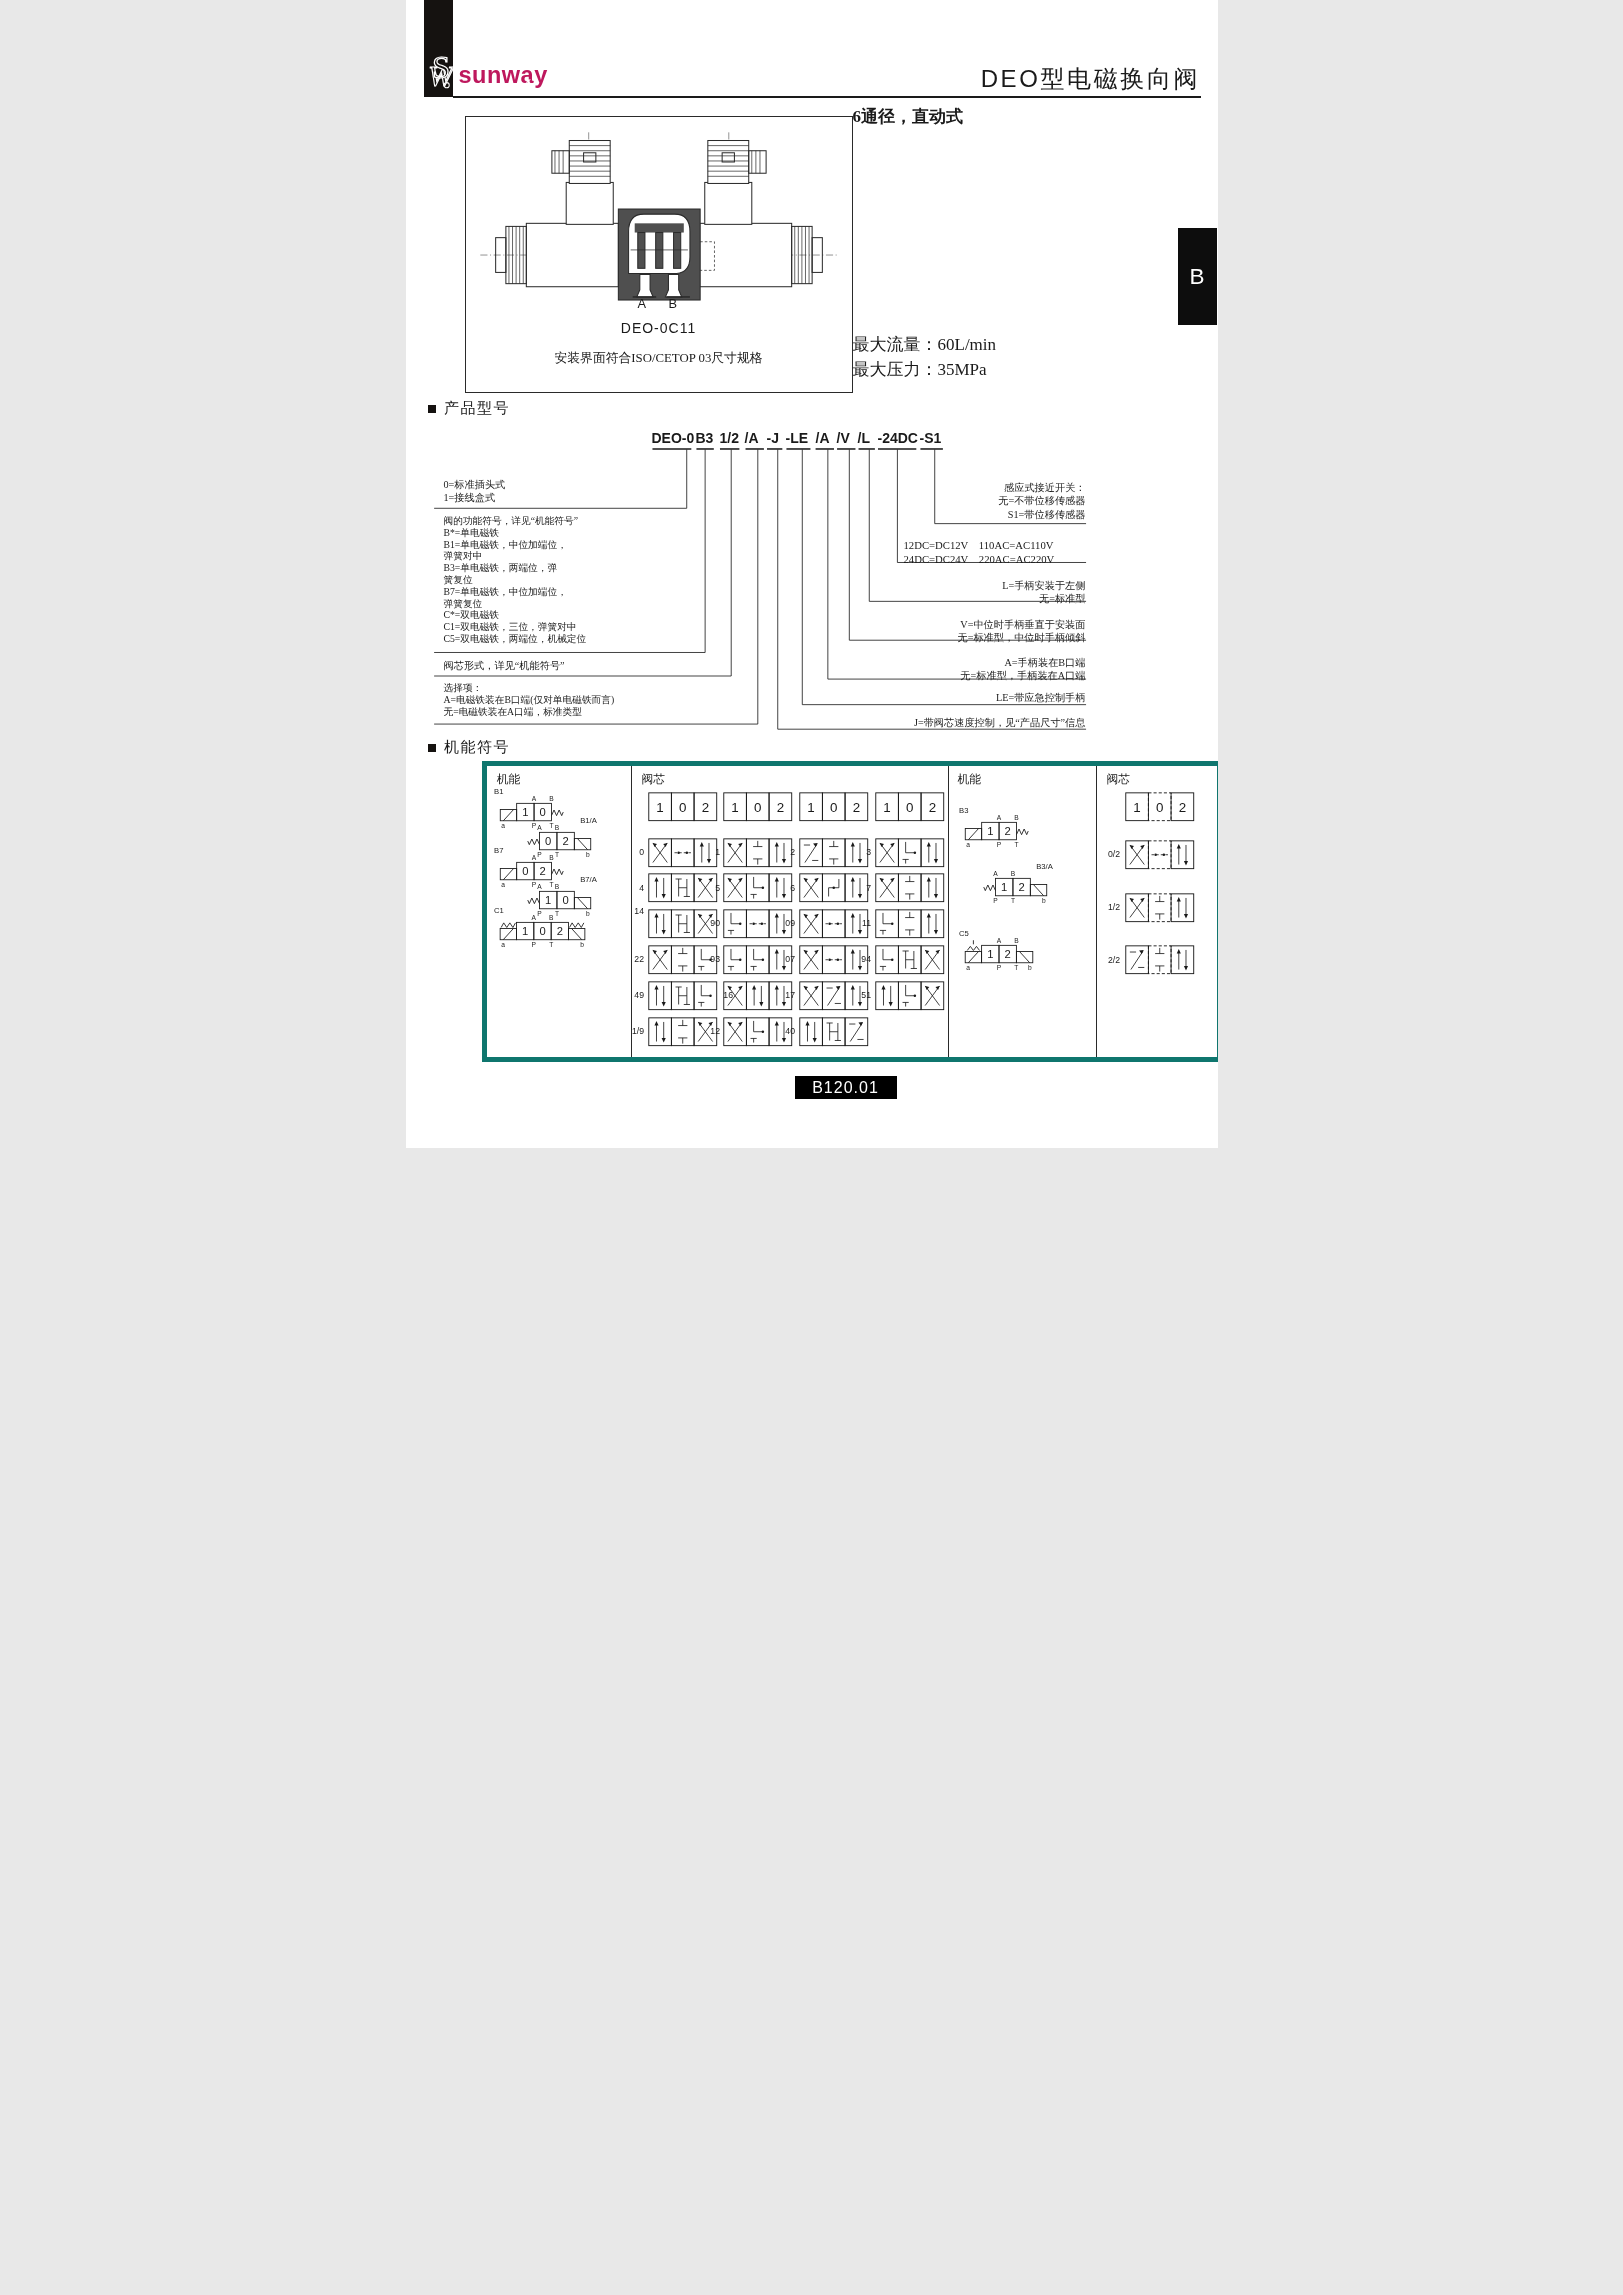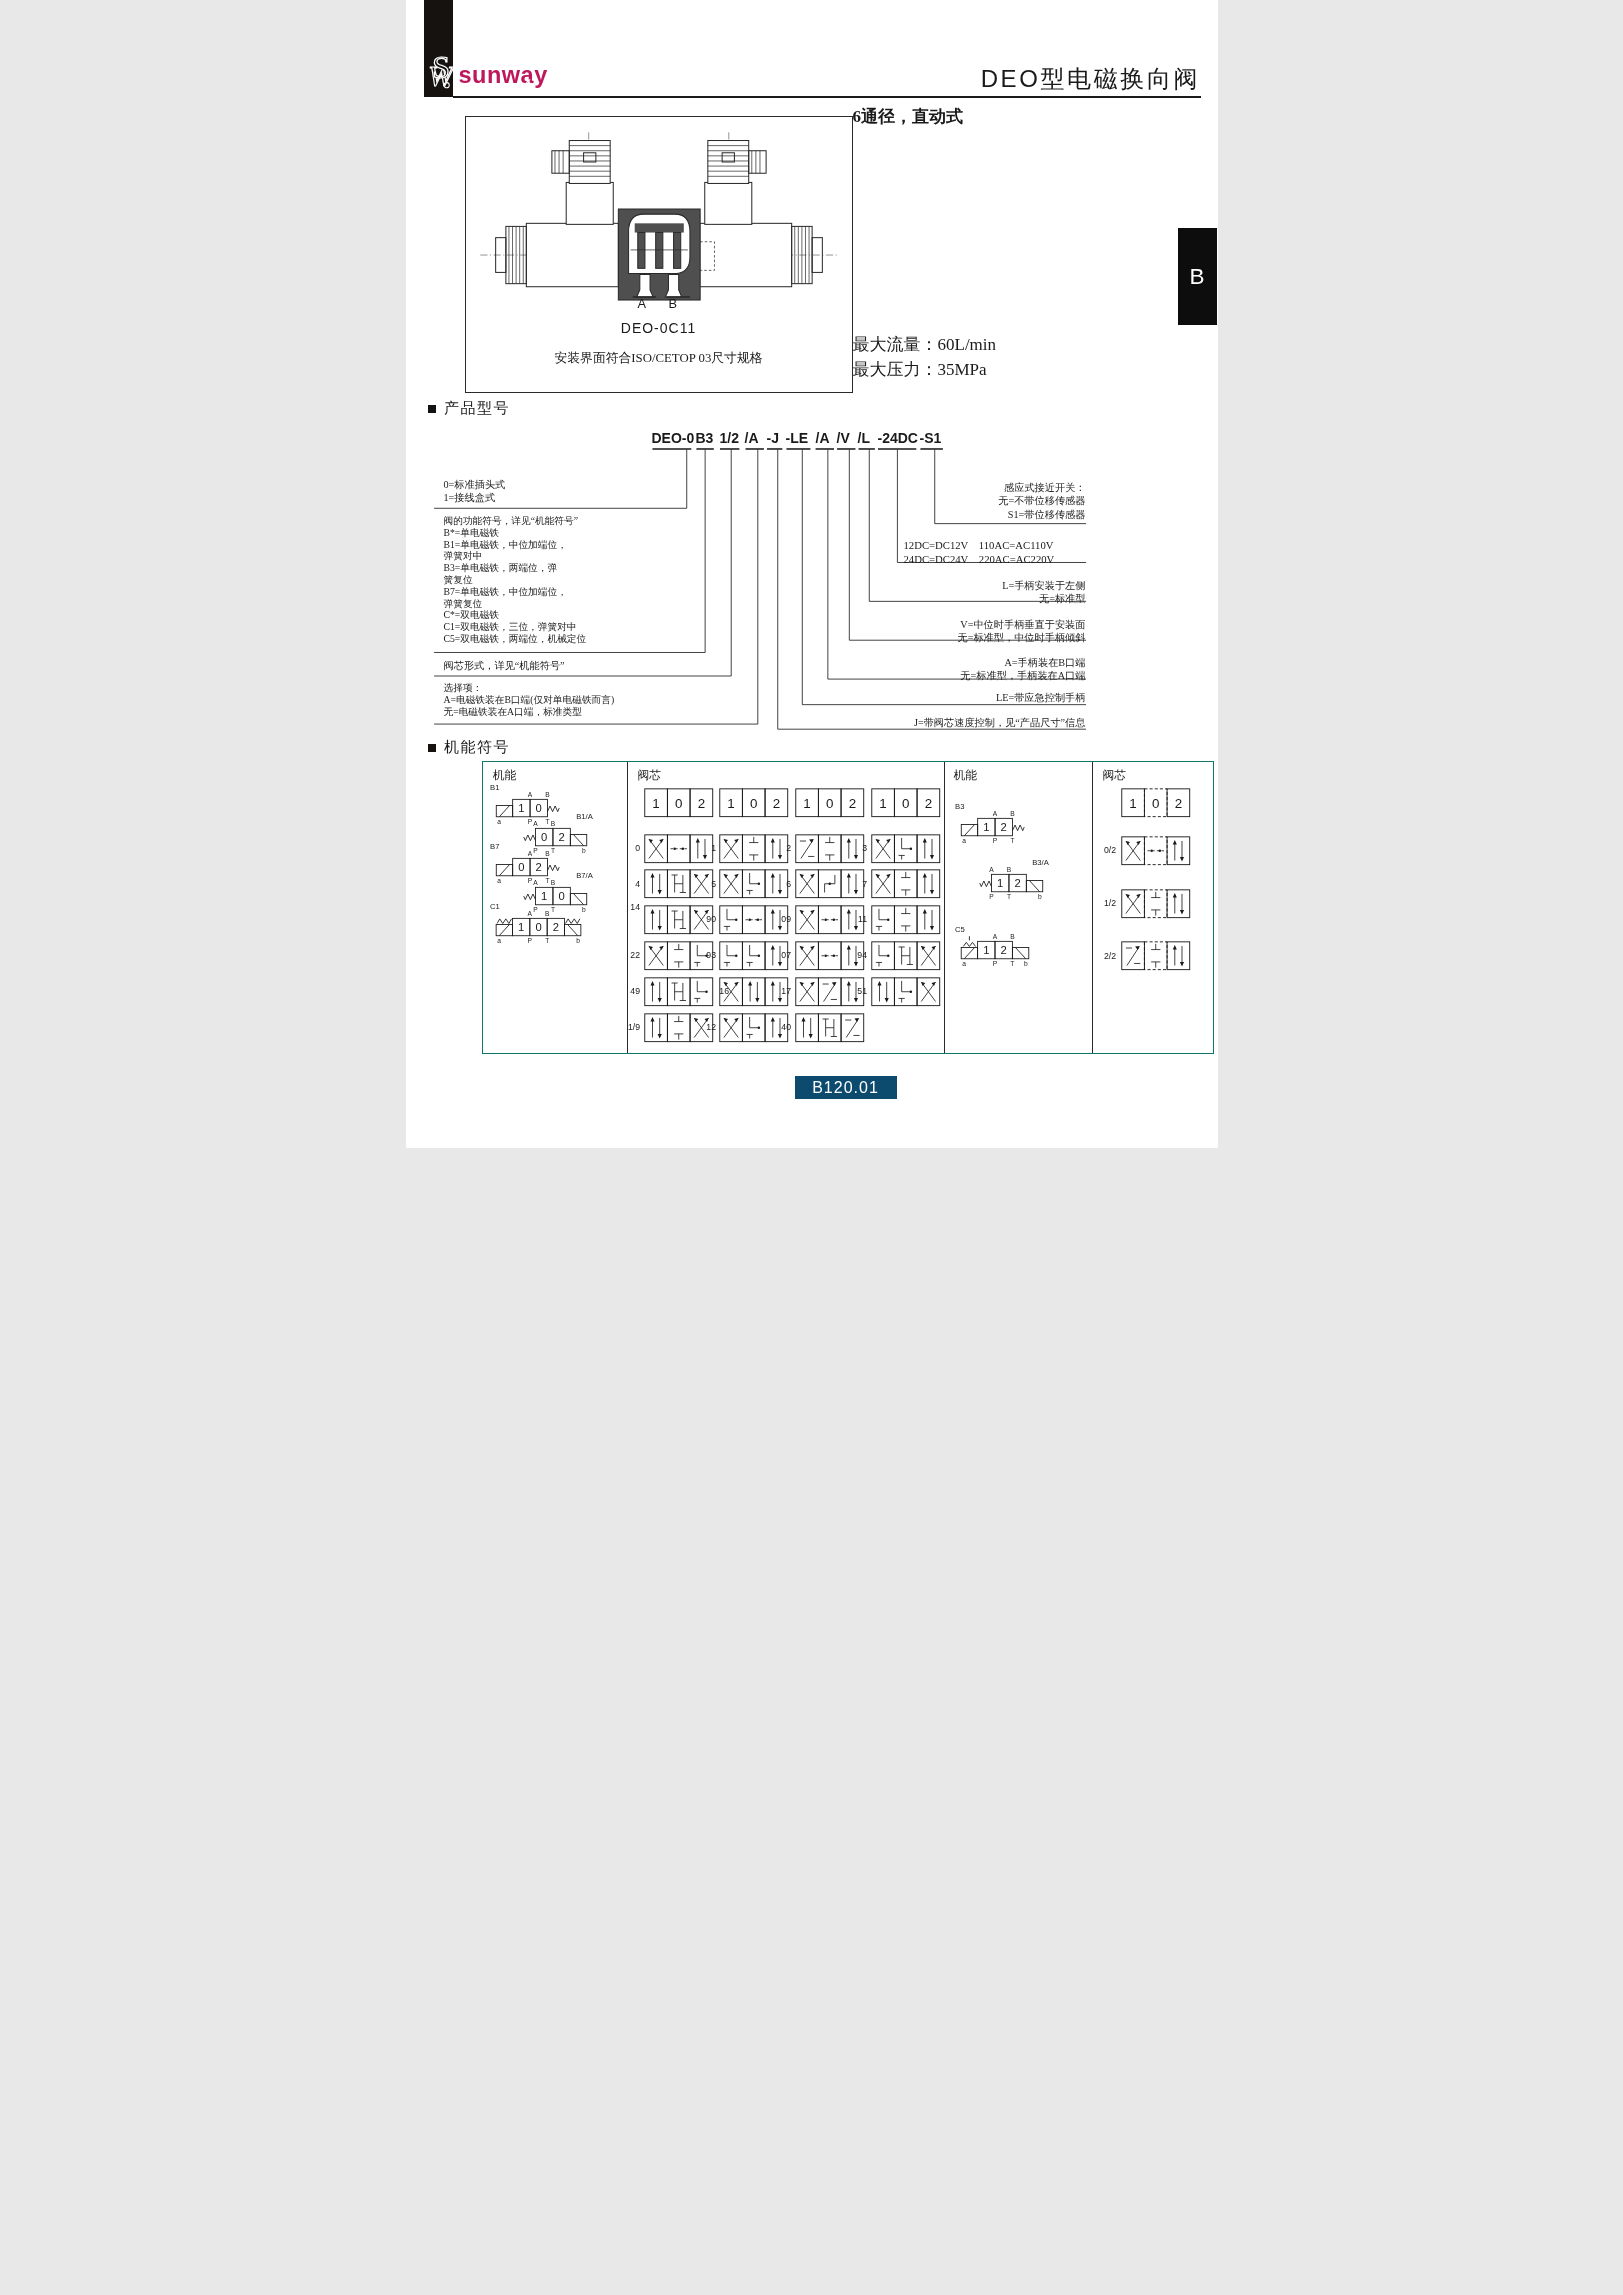--- a/index.html
+++ b/index.html
@@ -29,25 +29,25 @@
   .sec-title{font-size:15px;letter-spacing:1.5px;}
   .sec-sq{width:7.7px;height:7.7px;background:#151210;display:inline-block;margin-right:8.2px;}
   #model-title{left:22.5px;top:399px;}
   #sym-title{left:22.5px;top:738px;}
   
   .code-seg{position:absolute;top:430px;font-size:14px;font-weight:600;white-space:nowrap;
             font-family:"Liberation Sans","DejaVu Sans",sans-serif;letter-spacing:0px;}
   .note{position:absolute;white-space:nowrap;}
   .note div{white-space:nowrap;}
   
-  #sym-box{left:76px;top:761px;width:730px;height:291px;border:1px solid #0f766e;}
+  #sym-box{left:76px;top:761px;width:730px;height:291px;border:5px solid #0f766e;}
   .tbl-head{font-size:11.8px;}
   .spool-num{position:absolute;font-size:8.7px;font-family:"Liberation Sans",sans-serif;text-align:right;width:21.5px;}
   
-  #footer-badge{left:389px;top:1076px;width:102px;height:23px;background:#0c4a6e;color:#fff;
+  #footer-badge{left:389px;top:1076px;width:102px;height:23px;background:#000000;color:#fff;
       display:flex;align-items:center;justify-content:center;font-size:16px;letter-spacing:1px;
       font-family:"Liberation Sans",sans-serif;}
   svg{display:block;}
 </style>
 </head>
 <body>
 
 <div id="page">
 
   <div id="logo-box" class="abs">

